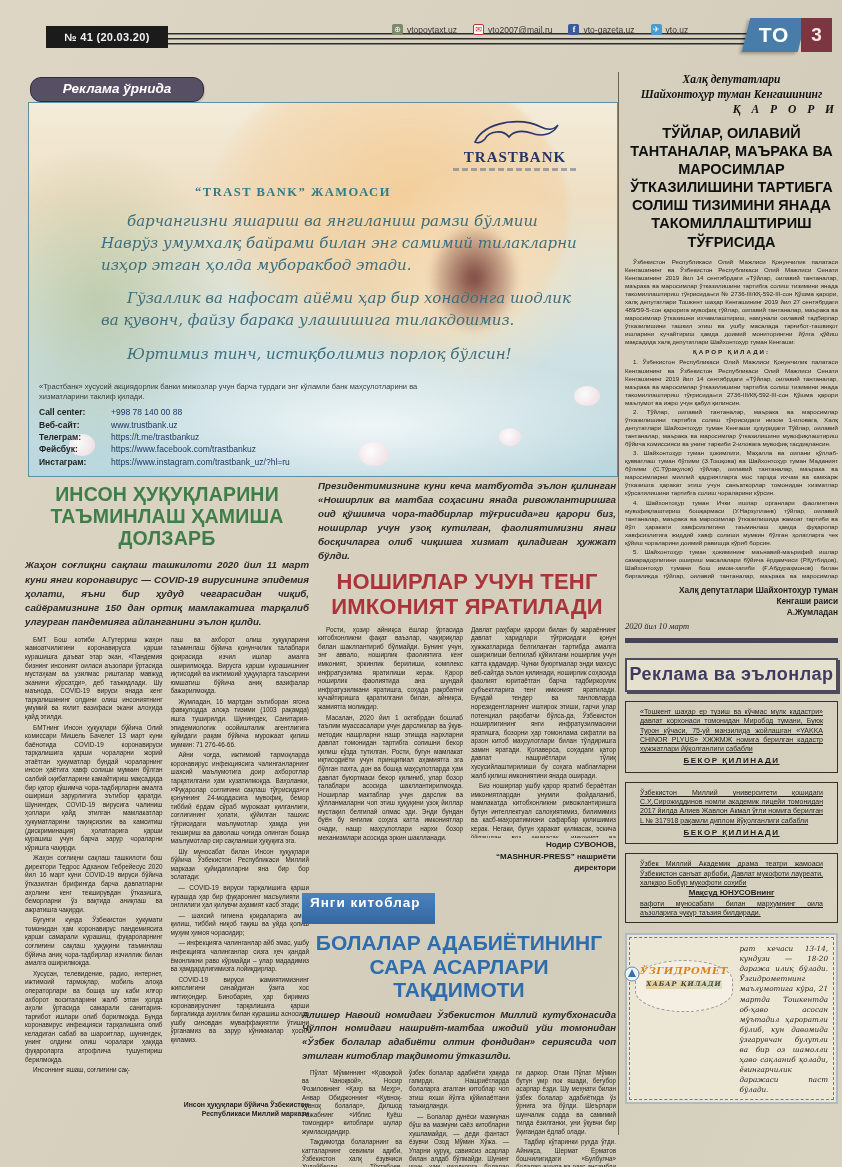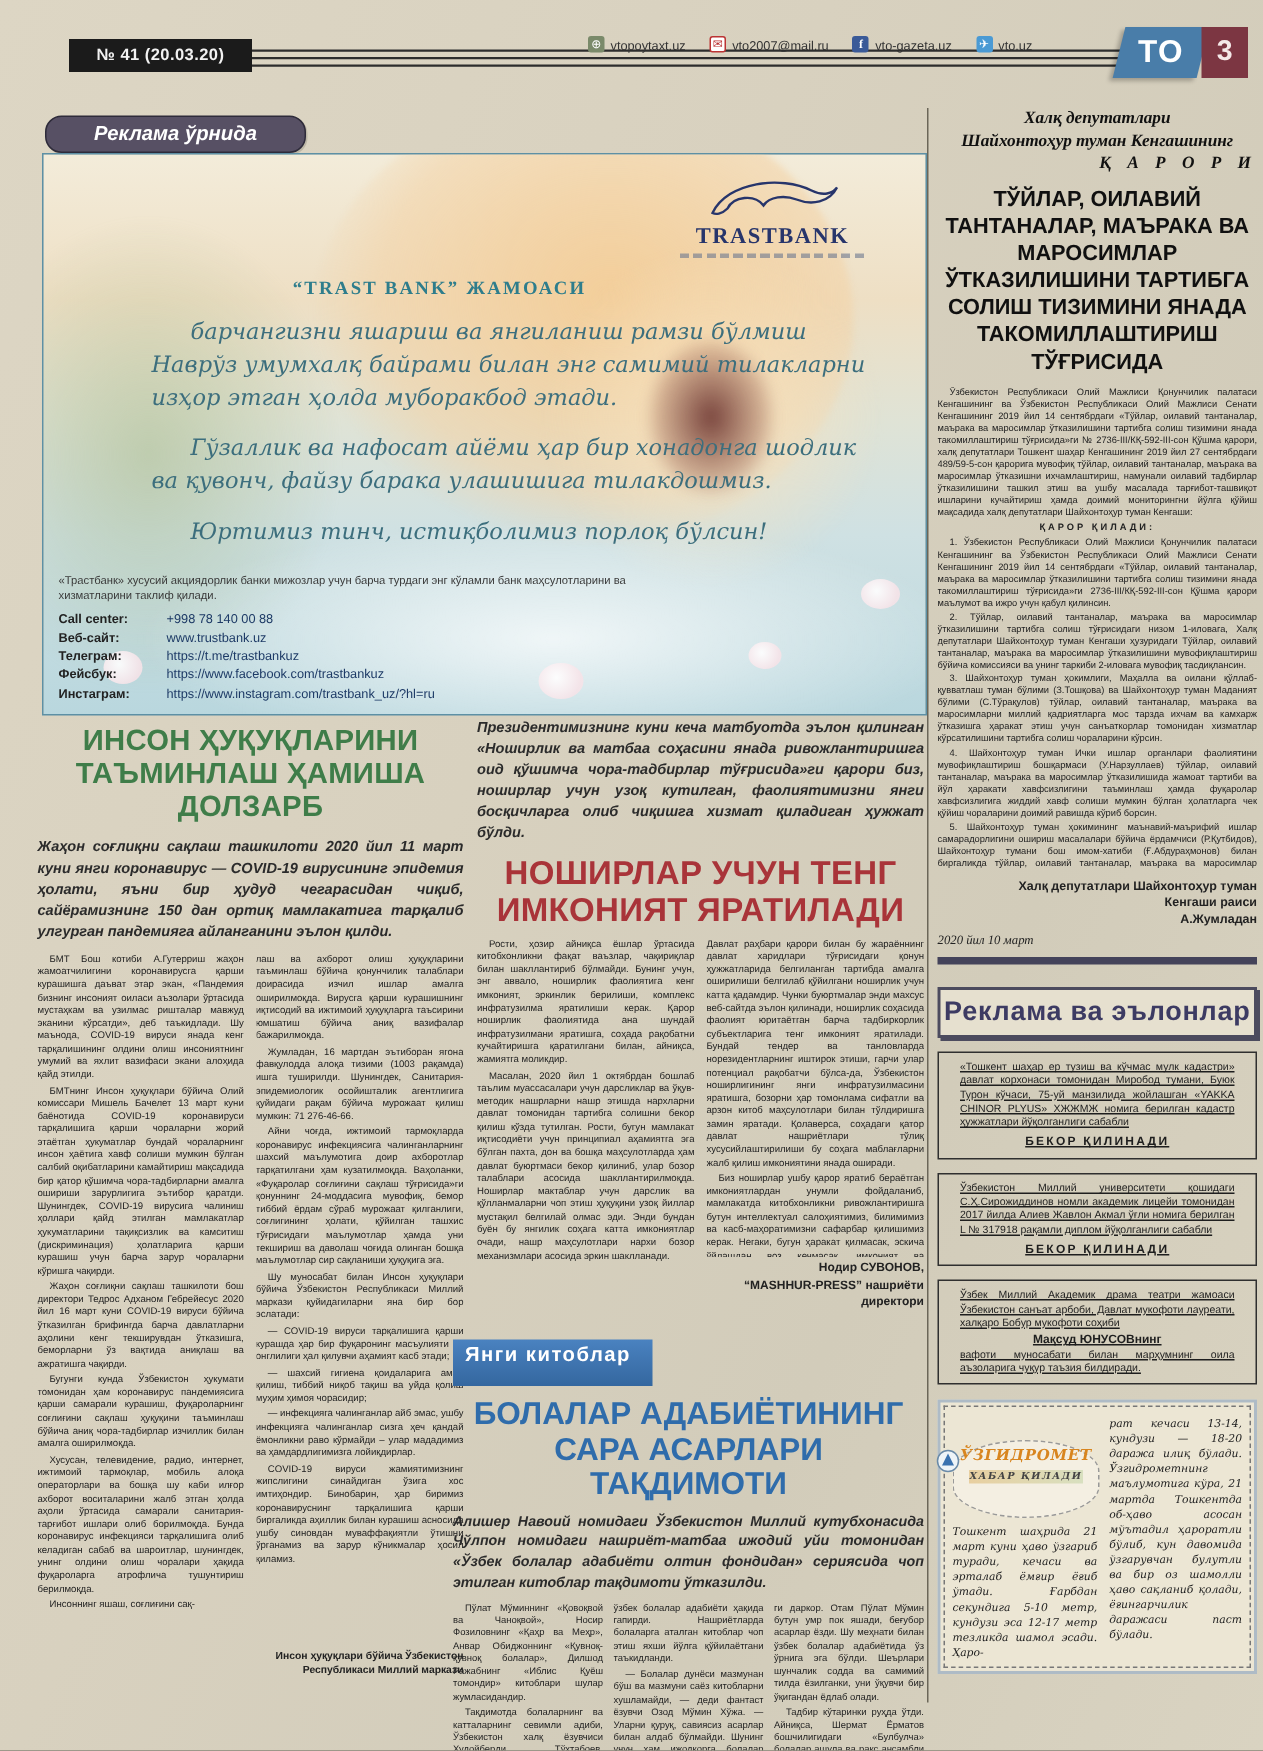--- a/index.html
+++ b/index.html
@@ -305,21 +305,20 @@
       <div class="inner">
         <div class="wcol">
           <div class="wlogo">
             <svg class="wcircle" width="16" height="16" viewBox="0 0 16 16">
               <circle cx="8" cy="8" r="7" fill="#eef4f8" stroke="#6a8aa8" stroke-width="1"></circle>
               <path d="M8,3 L12,11 L4,11 Z" fill="#3a72b0"></path>
             </svg>
             <div class="wbrand">ЎЗГИДРОМЕТ</div>
             <div class="wsub">ХАБАР ҚИЛАДИ</div>
           </div>
-          <span>Тошкент шаҳрида 21 март куни ҳаво ўзгариб туради, кечаси ва эрталаб ёмғир ёғиб ўтади. Ғарбдан секундига 5-10 метр, кундузи эса 12-17 метр тезликда шамол эсади. Ҳаро-</span>
         </div>
         <div class="wcol">
           <span>рат кечаси 13-14, кундузи — 18-20 даража илиқ бўлади. Ўзгидрометнинг маълумотига кўра, 21 мартда Тошкентда об-ҳаво асосан мўътадил ҳароратли бўлиб, кун давомида ўзгарувчан булутли ва бир оз шамолли ҳаво сақланиб қолади, ёғингарчилик даражаси паст бўлади.</span>
         </div>
       </div>
     </div>
 
   </div>
 </div>
 

